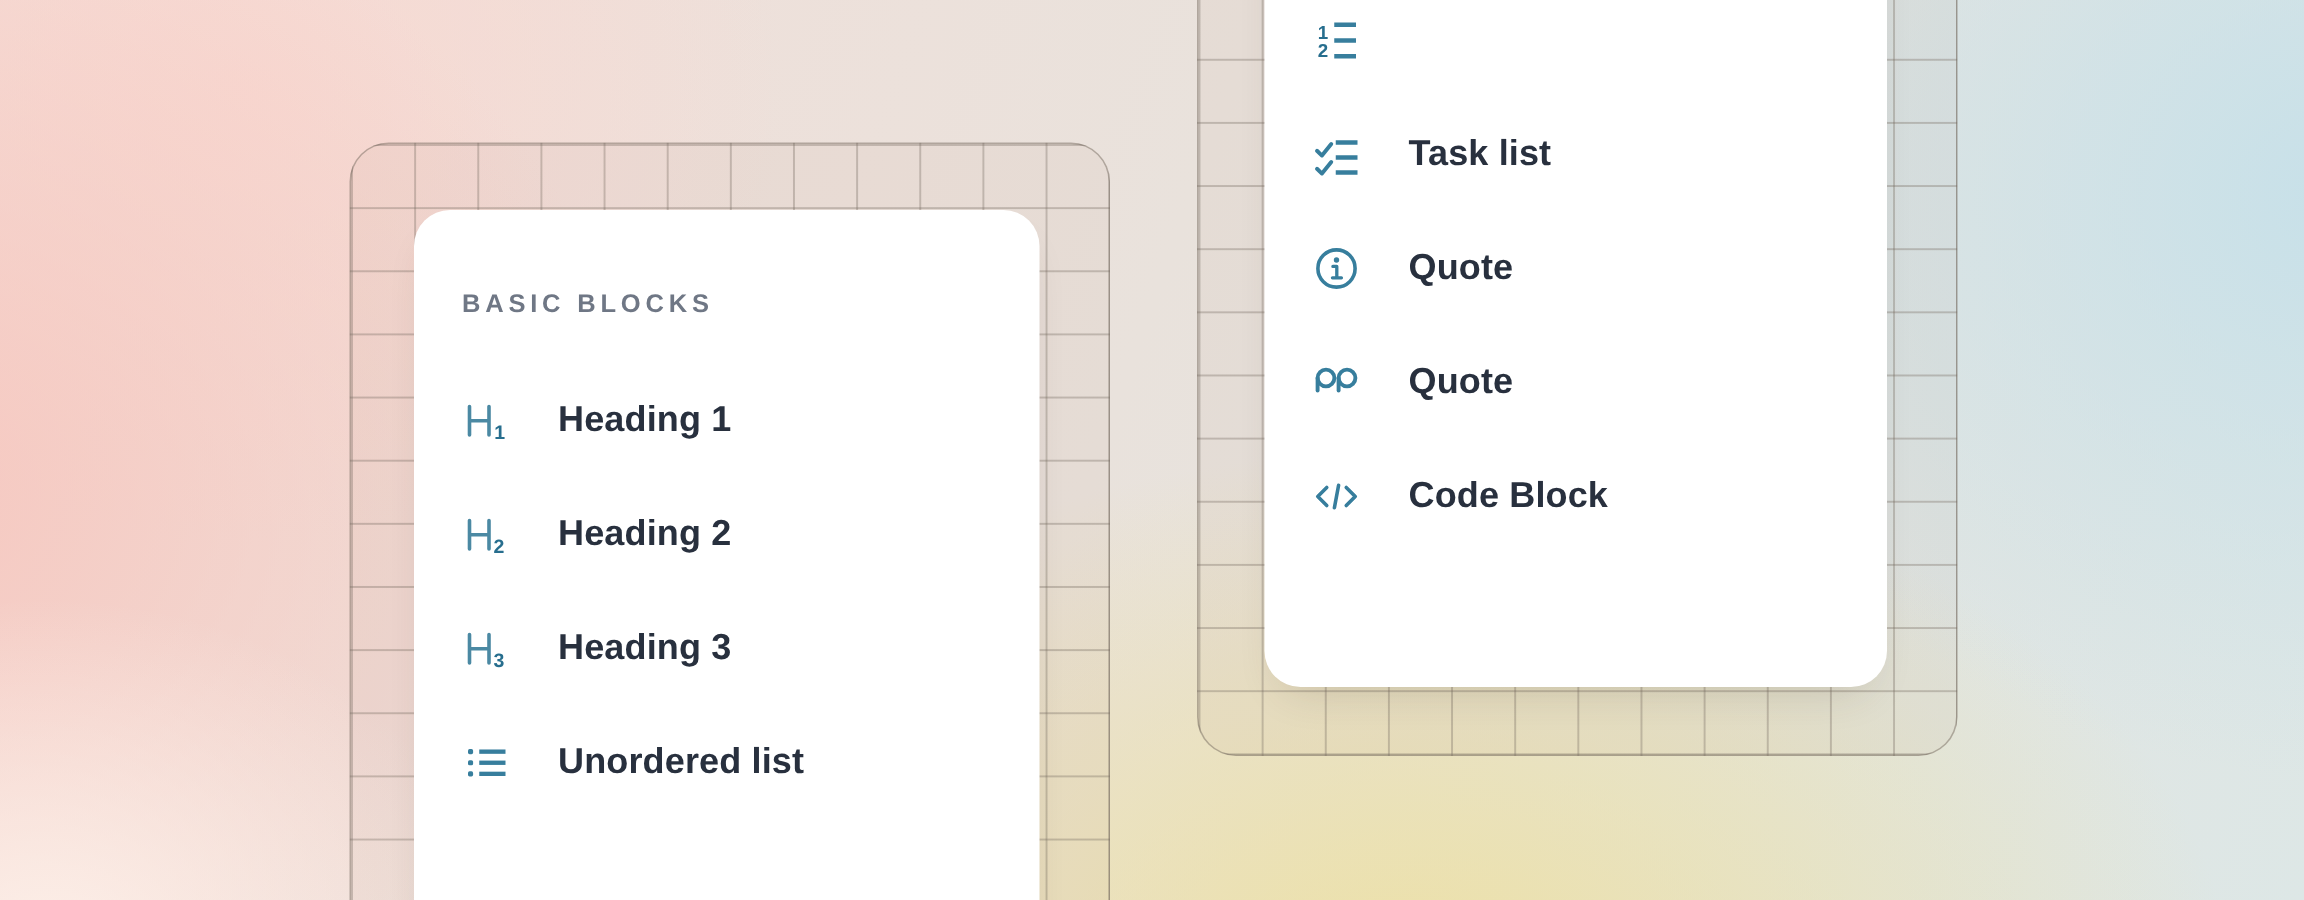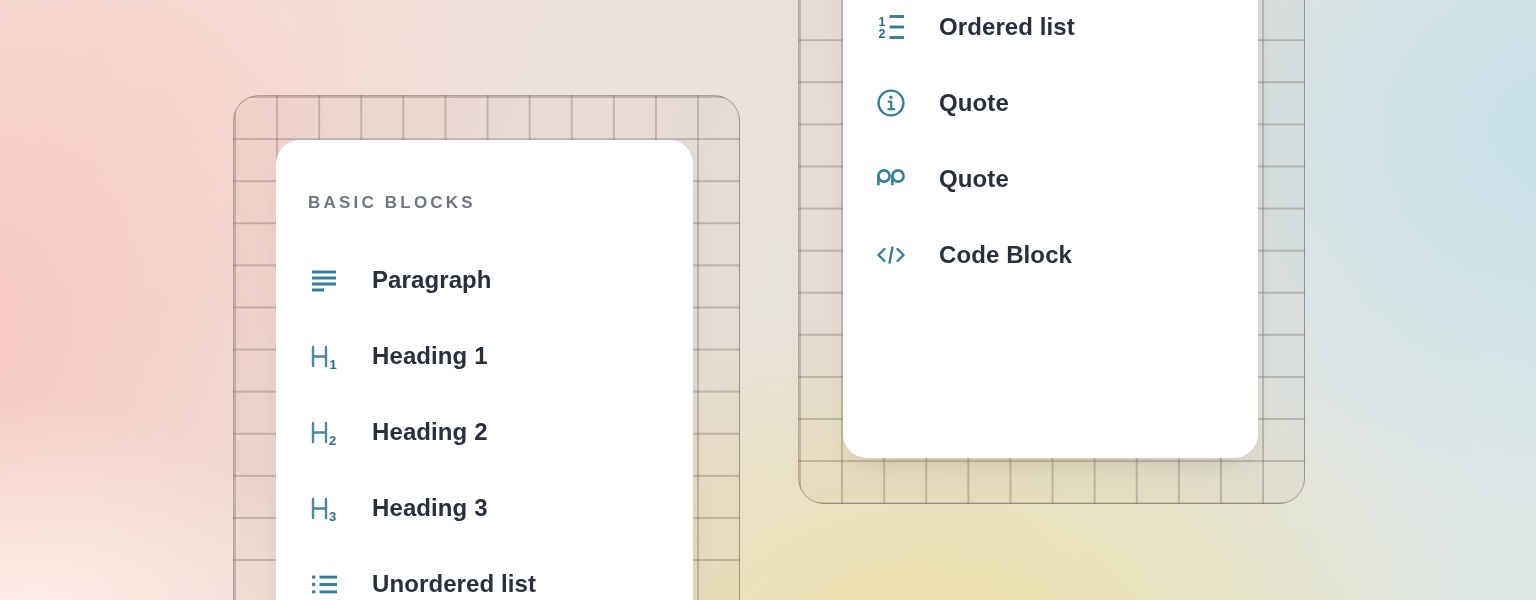--- a/index.html
+++ b/index.html
@@ -70,33 +70,20 @@
 <body>
 
 <div class="stage">
 
   <div class="grid-panel left"></div>
   <div class="grid-panel right"></div>
 
   <div class="menu-card left">
     <div class="section-header">BASIC BLOCKS</div>
 
-    <div class="menu-item">
-      <span class="icon">
-        <svg width="32" height="32" viewBox="0 0 32 32">
-          <g stroke="#377e9d" stroke-width="3">
-            <line x1="4" y1="8" x2="28" y2="8"></line>
-            <line x1="4" y1="14" x2="28" y2="14"></line>
-            <line x1="4" y1="20" x2="28" y2="20"></line>
-            <line x1="4" y1="26" x2="16" y2="26"></line>
-          </g>
-        </svg>
-      </span>
-      <span class="label">Paragraph</span>
-    </div>
 
     <div class="menu-item">
       <span class="icon">
         <svg width="32" height="32" viewBox="0 0 32 32">
           <path d="M5 7v19M18 7v19M5 16.5h13" fill="none" stroke="#4b89a3" stroke-width="2.4" stroke-linecap="round"></path>
           <text x="21.5" y="28.5" font-size="13" font-weight="700" fill="#276e8e">1</text>
         </svg>
       </span>
       <span class="label">Heading 1</span>
     </div>
@@ -147,23 +134,38 @@
         <svg width="32" height="32" viewBox="0 0 32 32">
           <text x="3.5" y="15" font-size="12.5" font-weight="700" fill="#276e8e">1</text>
           <text x="3.5" y="27" font-size="12.5" font-weight="700" fill="#276e8e">2</text>
           <g stroke="#377e9d" stroke-width="2.9">
             <line x1="14.5" y1="5.5" x2="29" y2="5.5"></line>
             <line x1="14.5" y1="16" x2="29" y2="16"></line>
             <line x1="14.5" y1="26.5" x2="29" y2="26.5"></line>
           </g>
         </svg>
       </span>
-      <span class="label">Ordered list</span>
-    </div>
-
+    </div>
+
+    <div class="menu-item">
+      <span class="icon">
+        <svg width="32" height="32" viewBox="0 0 32 32">
+          <g fill="none" stroke="#377e9d" stroke-width="2.6" stroke-linecap="round" stroke-linejoin="round">
+            <path d="M3 13.5l3.3 3.2L12.5 9"></path>
+            <path d="M3 25.5l3.3 3.2L12.5 21"></path>
+          </g>
+          <g stroke="#377e9d" stroke-width="2.9">
+            <line x1="15.5" y1="8" x2="30" y2="8"></line>
+            <line x1="15.5" y1="18" x2="30" y2="18"></line>
+            <line x1="15.5" y1="28" x2="30" y2="28"></line>
+          </g>
+        </svg>
+      </span>
+      <span class="label">Task list</span>
+    </div>
 
 
     <div class="menu-item">
       <span class="icon">
         <svg width="32" height="32" viewBox="0 0 32 32">
           <circle cx="16" cy="16" r="12.4" fill="none" stroke="#377e9d" stroke-width="2.4"></circle>
           <circle cx="16" cy="10.3" r="1.8" fill="#377e9d"></circle>
           <path d="M13.6 14.6h2.6v7.4M13.3 22.2h6" fill="none" stroke="#377e9d" stroke-width="2.2" stroke-linecap="round" stroke-linejoin="round"></path>
         </svg>
       </span>

